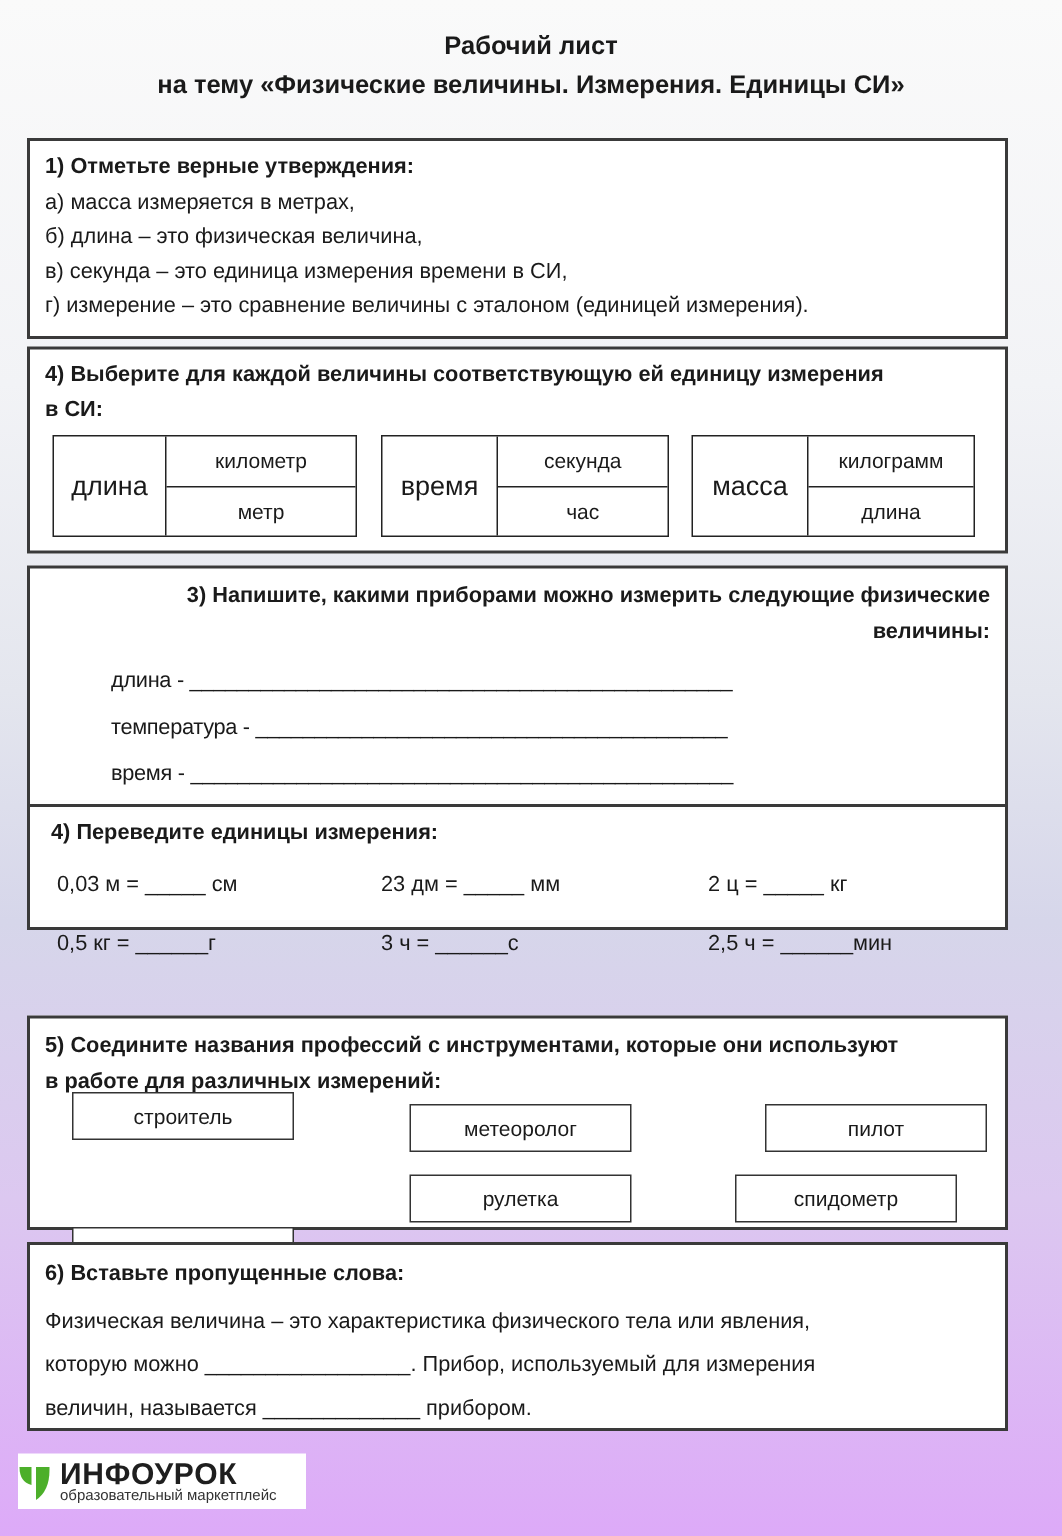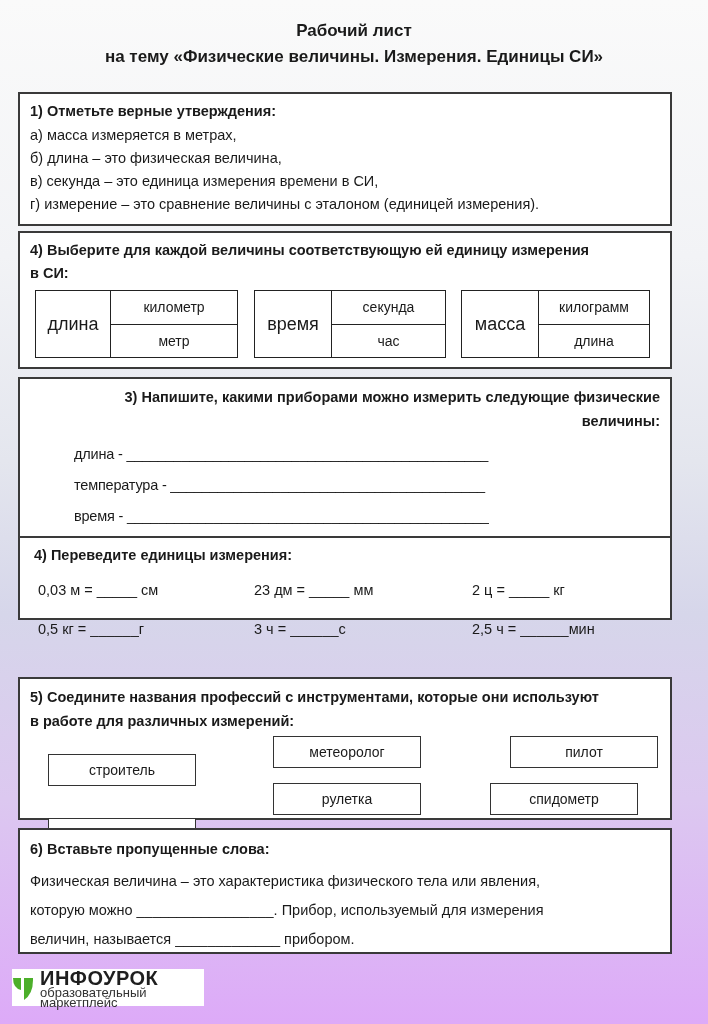--- a/index.html
+++ b/index.html
@@ -41,21 +41,21 @@
     font-size: 14px;
   }
 
   .logo {
     position: absolute; left: 12px; top: 969px; width: 192px; height: 37px;
     background: #fff; display: flex; align-items: center; padding-left: 0;
   }
   .logo-mark { width: 22px; height: 28px; position: relative; margin-right: 6px; }
   .logo-text { display: flex; flex-direction: column; }
   .logo-name { font-weight: bold; font-size: 20px; letter-spacing: 0.5px; line-height: 20px; color: #1e1e1e; }
-  .logo-sub { font-size: 13px; color: #333; line-height: 10px; }
+  .logo-sub { font-size: 10px; color: #333; line-height: 10px; }
 </style>
 </head>
 <body>
 
 <div class="title">
   <div>Рабочий лист</div>
   <div>на тему «Физические величины. Измерения. Единицы СИ»</div>
 </div>
 
 <div class="box" style="top:92px;height:134px;">
@@ -116,21 +116,21 @@
   <div class="conv" style="left:18px;top:83px;">0,5 кг = ______г</div>
   <div class="conv" style="left:234px;top:83px;">3 ч = ______с</div>
   <div class="conv" style="left:452px;top:83px;">2,5 ч = ______мин</div>
 </div>
 
 <div class="box" style="top:677px;height:143px;">
   <div class="q-head" style="line-height:24px;">
     <div>5) Соедините названия профессий с инструментами, которые они используют</div>
     <div>в работе для различных измерений:</div>
   </div>
-  <div class="card" style="left:28px;top:75px;">строитель</div>
+  <div class="card" style="left:28px;top:49px;">строитель</div>
   <div class="card" style="left:253px;top:57px;">метеоролог</div>
   <div class="card" style="left:490px;top:57px;">пилот</div>
   <div class="card" style="left:28px;top:101px;margin-top:38px;">гигрометр</div>
   <div class="card" style="left:253px;top:104px;">рулетка</div>
   <div class="card" style="left:470px;top:104px;">спидометр</div>
 </div>
 
 <div class="box" style="top:828px;height:126px;">
   <div class="q-head" style="margin-top:2px;">6) Вставьте пропущенные слова:</div>
   <div style="margin-top:6px;">

